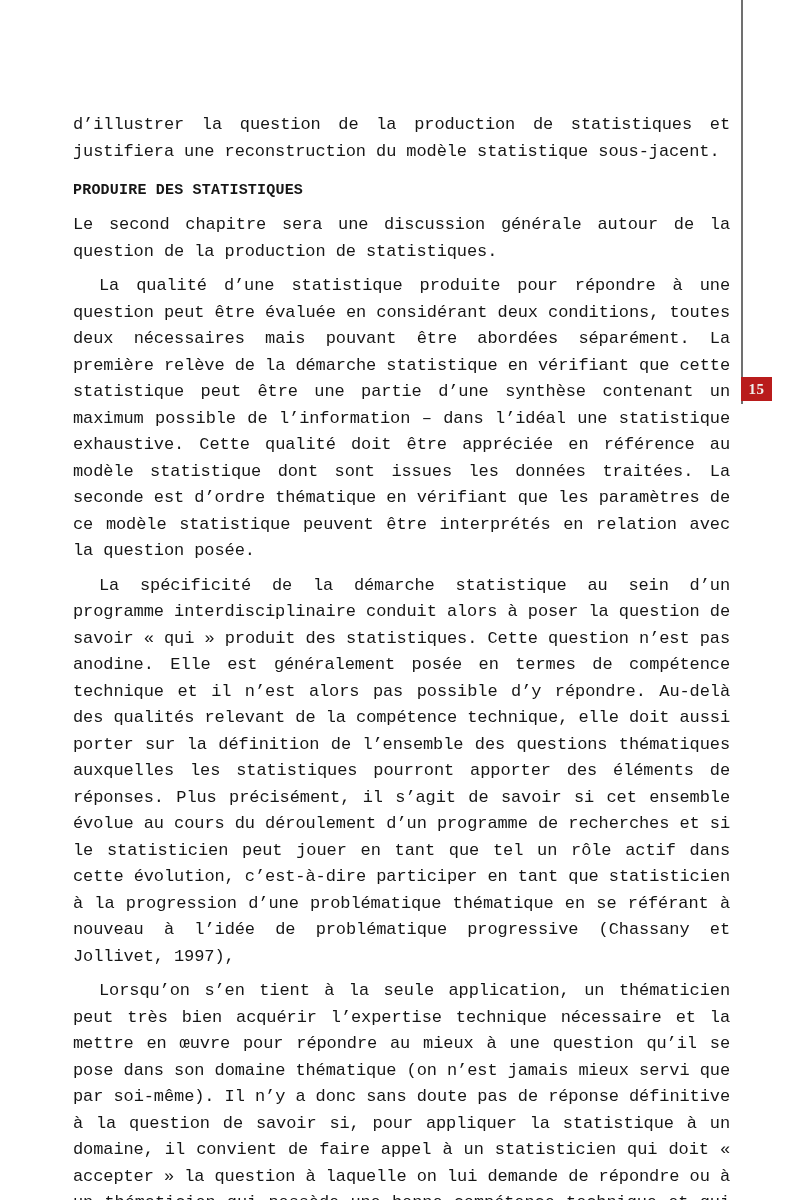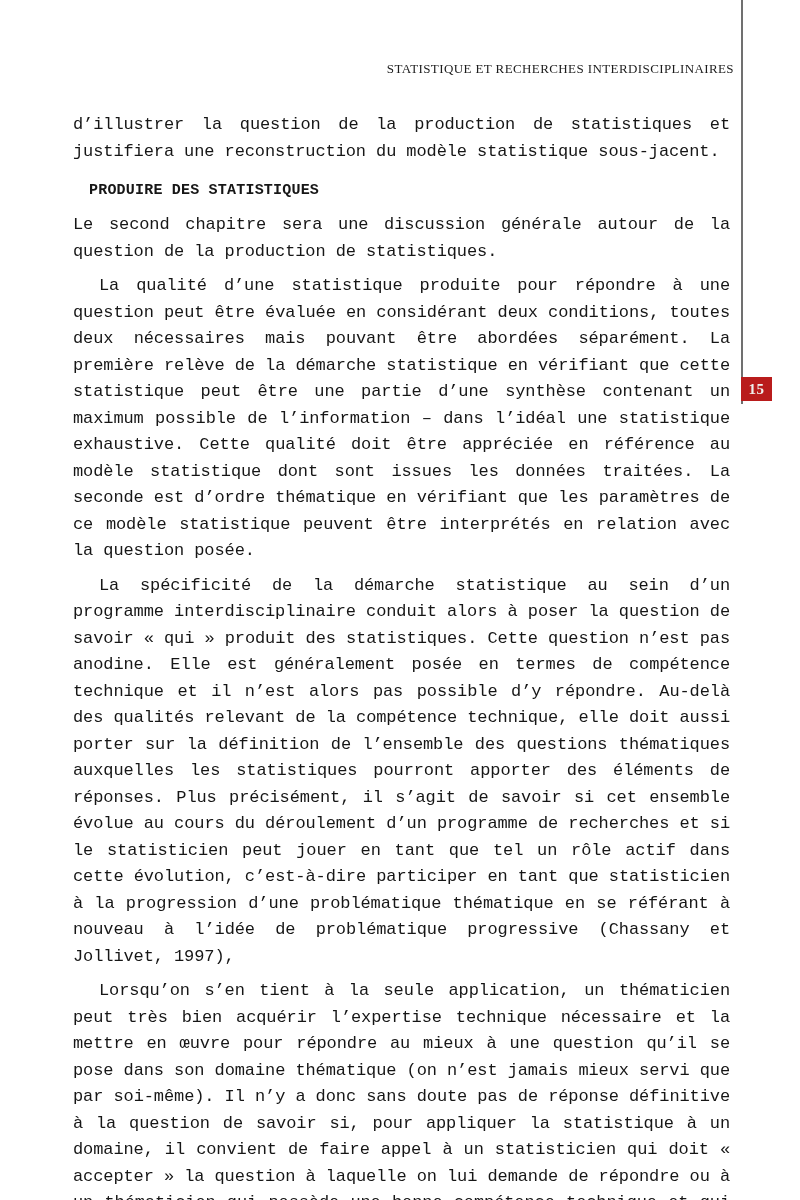--- a/index.html
+++ b/index.html
@@ -56,36 +56,35 @@
     letter-spacing: -0.1px;
     font-family: Liberation Mono, monospace;
   }
   .body-col p { margin: 0 0 8px 0; }
   .body-col p.indent { text-indent: 26px; }
   .section-heading {
     font-size: 15px;
     font-weight: bold;
     letter-spacing: 0.2px;
     text-align: left;
-    margin: 16px 0 11px 16px;
+    margin: 16px 0 11px 0;
     line-height: 20px;
   }
 </style>
 </head>
 <body>
 
 <div class="page">
 
   <div class="margin-rule"></div>
 
   <div class="page-badge">
     <span>15</span>
   </div>
 
-  <div class="running-head">STATISTIQUE ET RECHERCHES INTERDISCIPLINAIRES</div>
 
   <div class="body-col">
     <p>d’illustrer la question de la production de statistiques et justifiera une reconstruction du modèle statistique sous-jacent.</p>
     <h2 class="section-heading">PRODUIRE DES STATISTIQUES</h2>
     <p>Le second chapitre sera une discussion générale autour de la question de la production de statistiques.</p>
     <p class="indent">La qualité d’une statistique produite pour répondre à une question peut être évaluée en considérant deux conditions, toutes deux nécessaires mais pouvant être abordées séparément. La première relève de la démarche statistique en vérifiant que cette statistique peut être une partie d’une synthèse contenant un maximum possible de l’information – dans l’idéal une statistique exhaustive. Cette qualité doit être appréciée en référence au modèle statistique dont sont issues les données traitées. La seconde est d’ordre thématique en vérifiant que les paramètres de ce modèle statistique peuvent être interprétés en relation avec la question posée.</p>
     <p class="indent">La spécificité de la démarche statistique au sein d’un programme interdisciplinaire conduit alors à poser la question de savoir « qui » produit des statistiques. Cette question n’est pas anodine. Elle est généralement posée en termes de compétence technique et il n’est alors pas possible d’y répondre. Au-delà des qualités relevant de la compétence technique, elle doit aussi porter sur la définition de l’ensemble des questions thématiques auxquelles les statistiques pourront apporter des éléments de réponses. Plus précisément, il s’agit de savoir si cet ensemble évolue au cours du déroulement d’un programme de recherches et si le statisticien peut jouer en tant que tel un rôle actif dans cette évolution, c’est-à-dire participer en tant que statisticien à la progression d’une problématique thématique en se référant à nouveau à l’idée de problématique progressive (Chassany et Jollivet, 1997),</p>
     <p class="indent">Lorsqu’on s’en tient à la seule application, un thématicien peut très bien acquérir l’expertise technique nécessaire et la mettre en œuvre pour répondre au mieux à une question qu’il se pose dans son domaine thématique (on n’est jamais mieux servi que par soi-même). Il n’y a donc sans doute pas de réponse définitive à la question de savoir si, pour appliquer la statistique à un domaine, il convient de faire appel à un statisticien qui doit « accepter » la question à laquelle on lui demande de répondre ou à un thématicien qui possède une bonne compétence technique et qui pourra mettre en œuvre un outil pour répondre à sa question. Dans un contexte d’application, les deux solutions sont possibles, avec même l’apparition de disciplines hybrides dont le nom associe explicitement une thématique et une méthode se mettant à son service, telles que la biométrie (ou la biostatistique) et l’économétrie. Ronald Fisher en est sans doute un des représentants les plus emblématiques, mais</p>
   </div>
 

